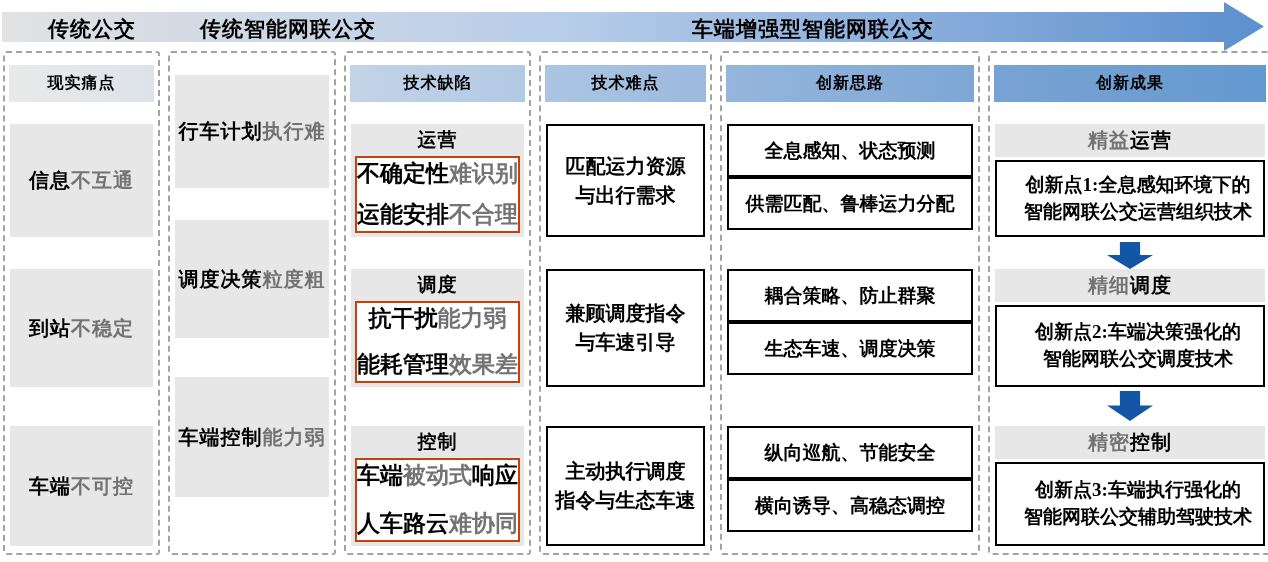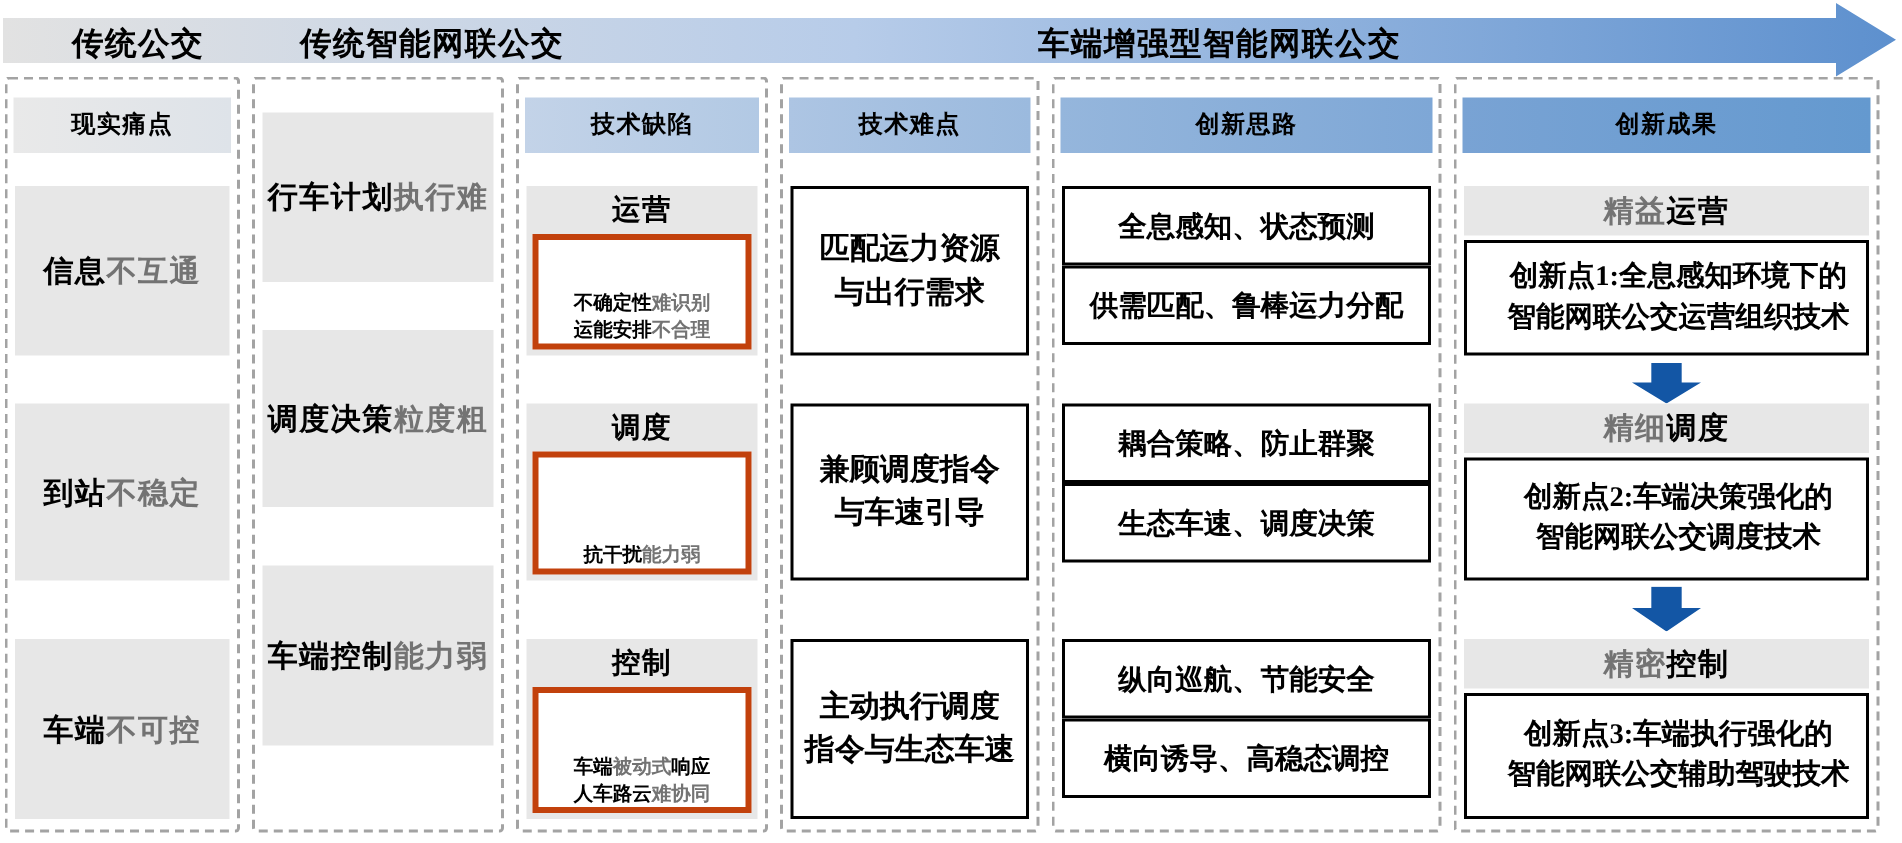--- a/index.html
+++ b/index.html
@@ -57,23 +57,23 @@
     font-size:20px; letter-spacing:1px; white-space:nowrap;
   }
   .red { color:#737373; }
   
   .defect-cell {
     height:100%; background:#e7e7e7;
     display:flex; flex-direction:column; padding:0 4px 4px;
   }
   .defect-label { height:32px; display:flex; align-items:center; justify-content:center; font-size:19px; letter-spacing:1px; }
   .defect-box {
-    flex:1; background:#fff; border:4px solid #c2410c;
-    display:flex; flex-direction:column; align-items:center; justify-content:flex-end;
-    font-size:13px; line-height:1.38; text-align:center; white-space:nowrap;
+    flex:1; background:#fff; border:2px solid #c2410c;
+    display:flex; flex-direction:column; align-items:center; justify-content:space-between;
+    font-size:23px; line-height:1.38; text-align:center; white-space:nowrap;
   }
   
   .diff-box {
     height:100%; background:#fff; border:2px solid #000;
     display:flex; flex-direction:column; align-items:center; justify-content:center;
     font-size:20px; line-height:1.45; text-align:center; white-space:nowrap;
   }
   
   .ideas { display:flex; flex-direction:column; justify-content:flex-start; }
   .idea-box {
@@ -175,20 +175,21 @@
           <div><span>不确定性</span><span class="red">难识别</span><span></span></div>
           <div><span>运能安排</span><span class="red">不合理</span><span></span></div>
         </div>
       </div>
         </div>
       <div class="slot r2">
           <div class="defect-cell">
         <div class="defect-label">调度</div>
         <div class="defect-box">
           <div><span>抗干扰</span><span class="red">能力弱</span><span></span></div>
+          <div><span>能耗管理</span><span class="red">效果差</span><span></span></div>
         </div>
       </div>
         </div>
       <div class="slot r3">
           <div class="defect-cell">
         <div class="defect-label">控制</div>
         <div class="defect-box">
           <div><span>车端</span><span class="red">被动式</span><span>响应</span></div>
           <div><span>人车路云</span><span class="red">难协同</span><span></span></div>
         </div>

